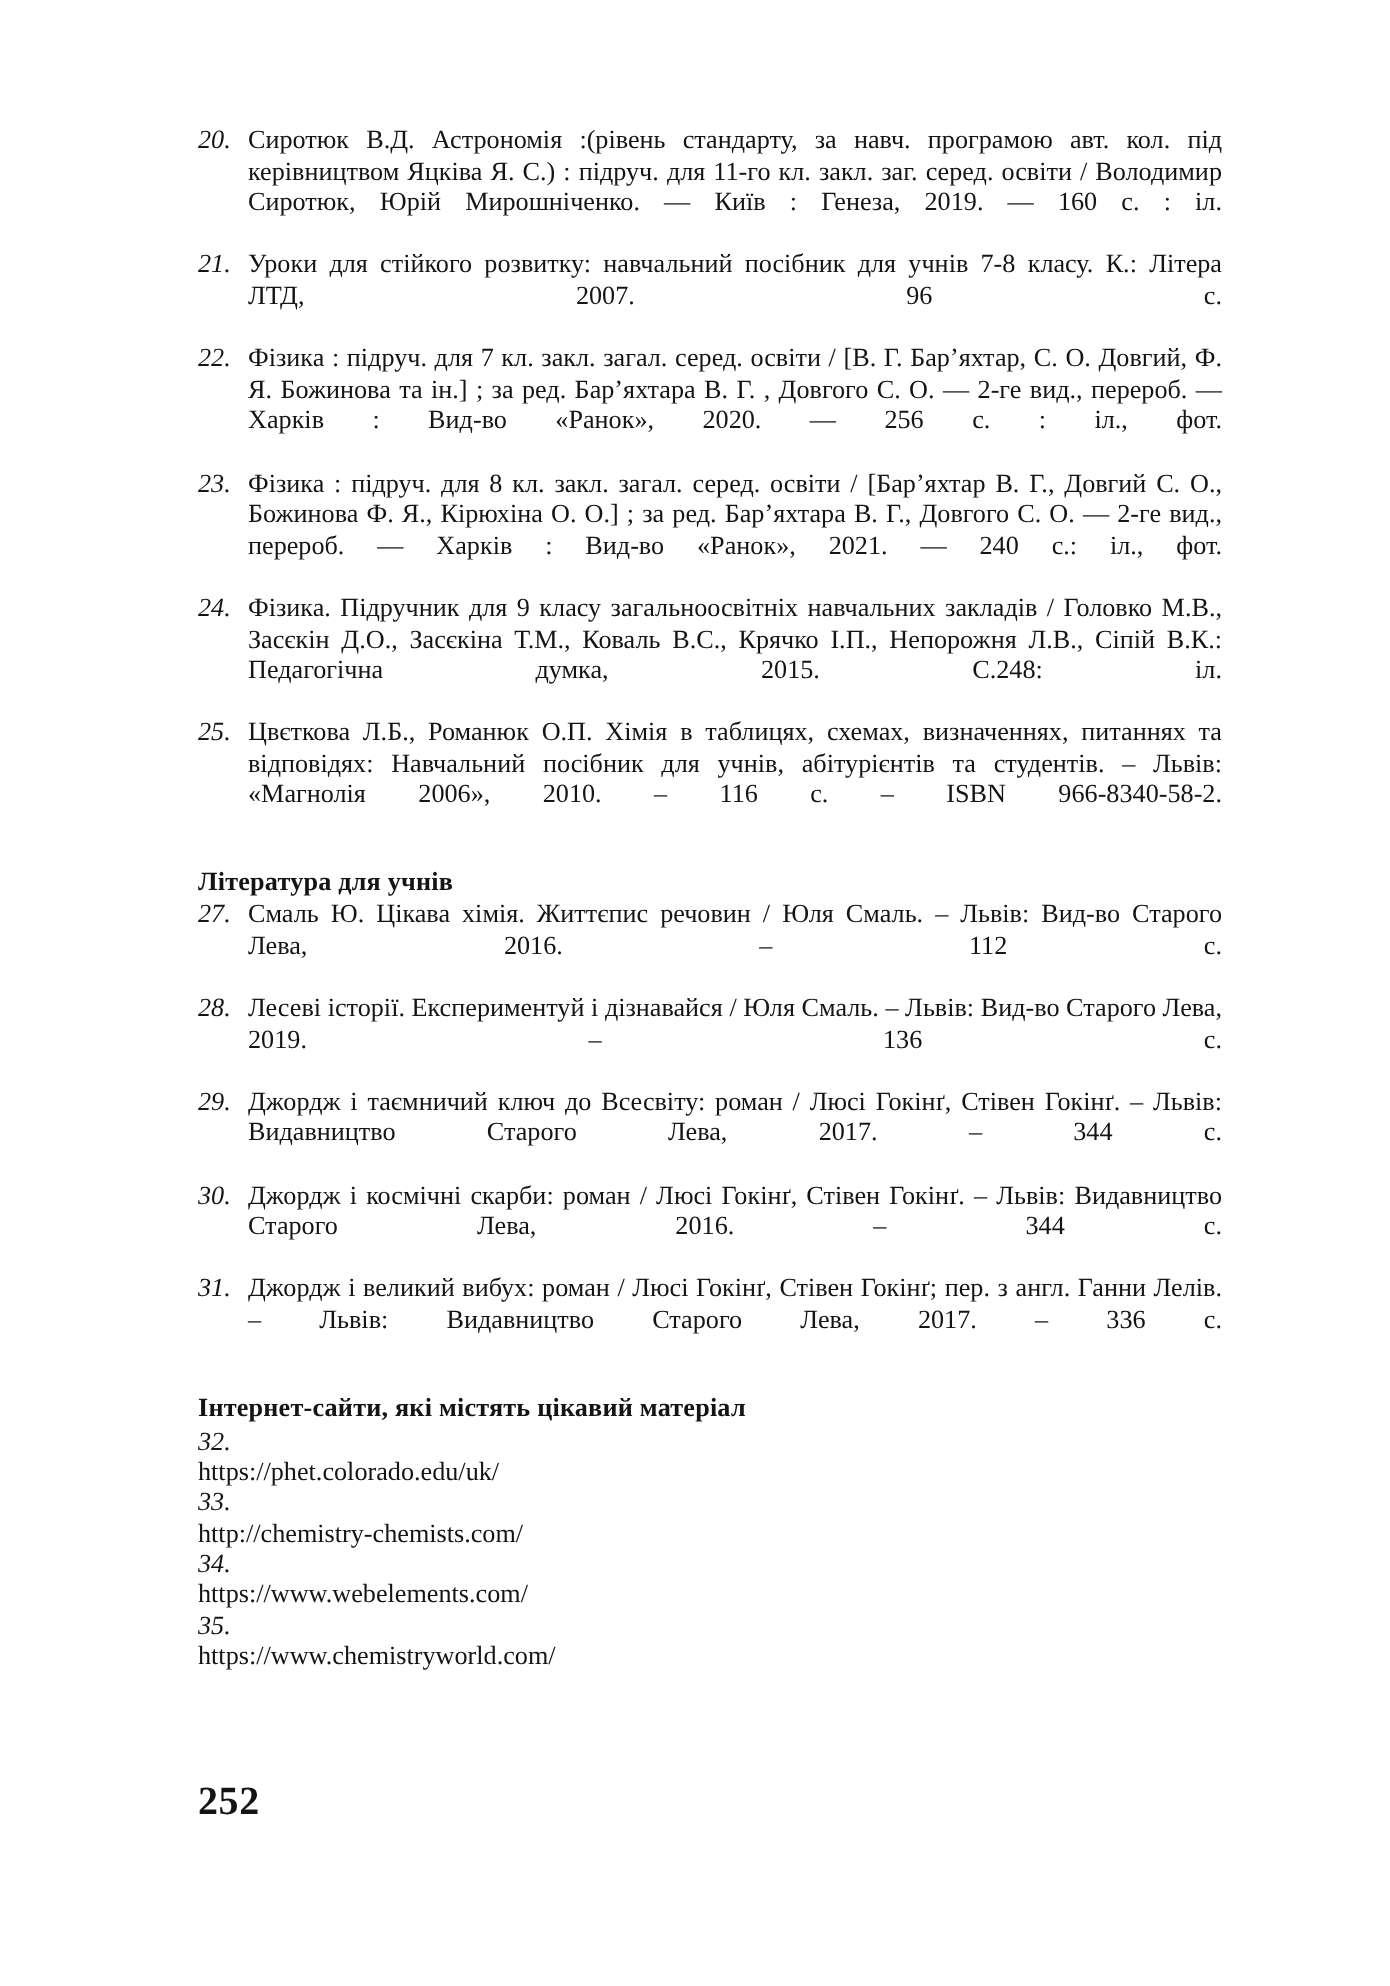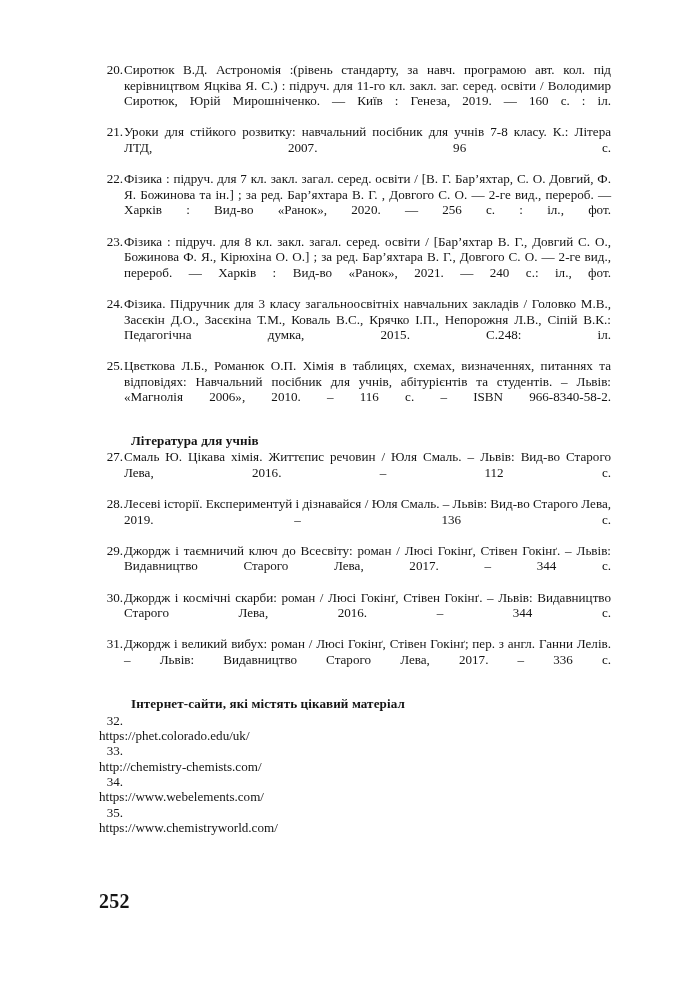--- a/index.html
+++ b/index.html
@@ -31,23 +31,24 @@
     font-size: 13.1px;
     line-height: 15.6px;
     text-align: justify;
     text-justify: inter-word;
     margin: 0;
     padding: 0;
   }
   .ref-num {
     flex: 0 0 auto;
     width: 24px;
-    text-align: right;
+    text-align: left;
     padding-right: 1px;
     white-space: nowrap;
+    font-style: italic;
   }
   .ref-text {
     flex: 1 1 auto;
     text-align: justify;
     text-justify: inter-word;
     hyphens: manual;
   }
   .ref-text::after {
     content: "";
     display: inline-block;
@@ -66,21 +67,20 @@
   }
   .ref.url .ref-num { width: 24px; }
 
   .section-head {
     font-weight: bold;
     font-size: 13.1px;
     line-height: 15.6px;
     margin-top: 12px;
     margin-bottom: 1px;
     letter-spacing: 0.1px;
-    margin-left: 32px;
   }
   .section-head.tight { margin-top: 13px; }
 
   .page-number {
     position: absolute;
     left: 99px;
     top: 890px;
     font-size: 20px;
     font-weight: bold;
     letter-spacing: 0.3px;
@@ -104,21 +104,21 @@
     <div class="ref">
       <span class="ref-num">22.</span>
       <span class="ref-text">Фізика : підруч. для 7 кл. закл. загал. серед. освіти / [В. Г. Бар’яхтар, С. О. Довгий, Ф. Я. Божинова та ін.] ; за ред. Бар’яхтара В. Г. , Довгого С. О. — 2-ге вид., перероб. — Харків : Вид-во «Ранок», 2020. — 256 с. : іл., фот.</span>
     </div>
     <div class="ref">
       <span class="ref-num">23.</span>
       <span class="ref-text">Фізика : підруч. для 8 кл. закл. загал. серед. освіти / [Бар’яхтар В. Г., Довгий С. О., Божинова Ф. Я., Кірюхіна О. О.] ; за ред. Бар’яхтара В. Г., Довгого С. О. — 2-ге вид., перероб. — Харків : Вид-во «Ранок», 2021. — 240 с.: іл., фот.</span>
     </div>
     <div class="ref">
       <span class="ref-num">24.</span>
-      <span class="ref-text">Фізика. Підручник для 3 класу загальноосвітніх навчальних закладів / Головко М.В., Засєкін Д.О., Засєкіна Т.М., Коваль В.С., Крячко І.П., Непорожня Л.В., Сіпій В.К.: Педагогічна думка, 2015. С.248: іл.</span>
+      <span class="ref-text">Фізика. Підручник для 9 класу загальноосвітніх навчальних закладів / Головко М.В., Засєкін Д.О., Засєкіна Т.М., Коваль В.С., Крячко І.П., Непорожня Л.В., Сіпій В.К.: Педагогічна думка, 2015. С.248: іл.</span>
     </div>
     <div class="ref">
       <span class="ref-num">25.</span>
       <span class="ref-text">Цвєткова Л.Б., Романюк О.П. Хімія в таблицях, схемах, визначеннях, питаннях та відповідях: Навчальний посібник для учнів, абітурієнтів та студентів. – Львів: «Магнолія 2006», 2010. – 116 с. – ISBN 966-8340-58-2.</span>
     </div>
 
     <div class="section-head">Література для учнів</div>
 
     <div class="ref">
       <span class="ref-num">27.</span>

